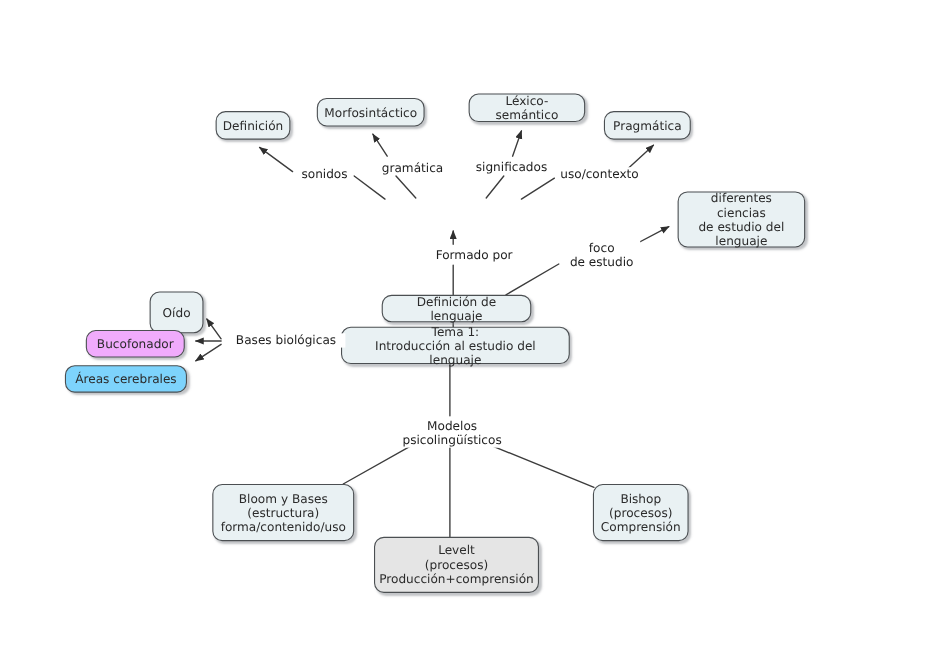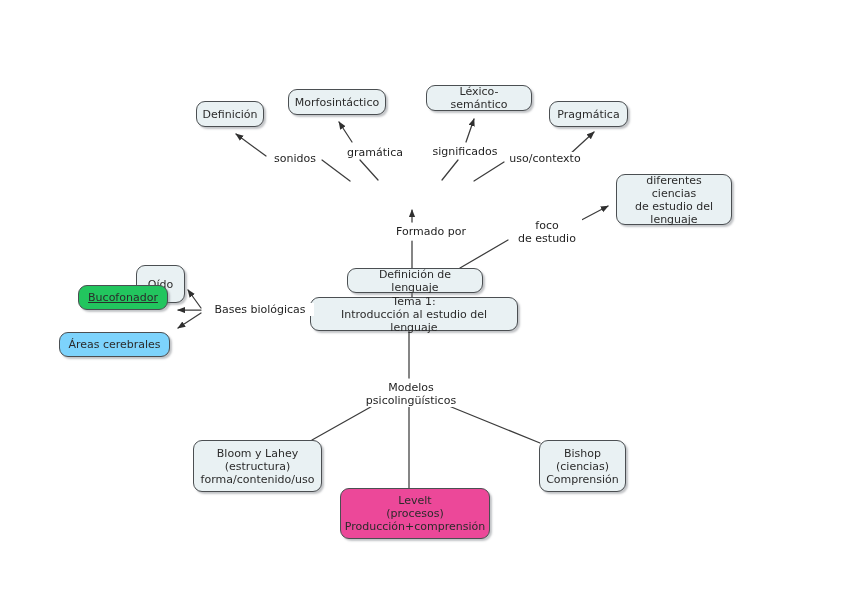--- a/index.html
+++ b/index.html
@@ -108,32 +108,32 @@
 
   <div class="node" style="left: 196px; top: 101px; width: 68px; height: 26px; background: rgb(233, 241, 243); border-color: rgb(75, 79, 82); color: rgb(43, 43, 43);">Definición</div>
   <div class="node" style="left: 288px; top: 89px; width: 98px; height: 26px; background: rgb(233, 241, 243); border-color: rgb(75, 79, 82); color: rgb(43, 43, 43);">Morfosintáctico</div>
   <div class="node" style="left: 426px; top: 85px; width: 106px; height: 26px; background: rgb(233, 241, 243); border-color: rgb(75, 79, 82); color: rgb(43, 43, 43);">Léxico-semántico</div>
   <div class="node" style="left: 549px; top: 101px; width: 79px; height: 26px; background: rgb(233, 241, 243); border-color: rgb(75, 79, 82); color: rgb(43, 43, 43);">Pragmática</div>
   <div class="node" style="left: 347px; top: 268px; width: 136px; height: 25px; background: rgb(233, 241, 243); border-color: rgb(75, 79, 82); color: rgb(43, 43, 43);">Definición de lenguaje</div>
   <div class="node" style="left: 616px; top: 174px; width: 116px; height: 51px; background: rgb(233, 241, 243); border-color: rgb(75, 79, 82); color: rgb(43, 43, 43);">diferentes ciencias
 de estudio del
 lenguaje</div>
   <div class="node" style="left: 136px; top: 265px; width: 49px; height: 38px; background: rgb(233, 241, 243); border-color: rgb(75, 79, 82); color: rgb(43, 43, 43);">Oído</div>
-  <div class="node" style="left: 78px; top: 285px; width: 90px; height: 25px; background: #22c55e; border-color: rgb(75, 79, 82); color: rgb(43, 43, 43); text-decoration: underline;">Bucofonador</div>
+  <div class="node" style="left: 78px; top: 300px; width: 90px; height: 25px; background: #f0abfc; border-color: rgb(75, 79, 82); color: rgb(43, 43, 43);">Bucofonador</div>
   <div class="node" style="left: 59px; top: 332px; width: 111px; height: 25px; background: #7dd3fc; border-color: rgb(75, 79, 82); color: rgb(43, 43, 43);">Áreas cerebrales</div>
   <div class="node" style="left: 310px; top: 297px; width: 208px; height: 34px; background: rgb(233, 241, 243); border-color: rgb(75, 79, 82); color: rgb(43, 43, 43);">Tema 1:
 Introducción al estudio del lenguaje</div>
-  <div class="node" style="left: 193px; top: 440px; width: 129px; height: 52px; background: rgb(233, 241, 243); border-color: rgb(75, 79, 82); color: rgb(43, 43, 43);">Bloom y Lahey
+  <div class="node" style="left: 193px; top: 440px; width: 129px; height: 52px; background: rgb(233, 241, 243); border-color: rgb(75, 79, 82); color: rgb(43, 43, 43);">Bloom y Bases
 (estructura)
 forma/contenido/uso</div>
-  <div class="node" style="left: 340px; top: 488px; width: 150px; height: 51px; background: #ec4899; border-color: rgb(75, 79, 82); color: rgb(43, 43, 43);">Levelt
+  <div class="node" style="left: 340px; top: 488px; width: 150px; height: 51px; background: #e5e5e5; border-color: rgb(75, 79, 82); color: rgb(43, 43, 43);">Levelt
 (procesos)
 Producción+comprensión</div>
   <div class="node" style="left: 539px; top: 440px; width: 87px; height: 52px; background: rgb(233, 241, 243); border-color: rgb(75, 79, 82); color: rgb(43, 43, 43);">Bishop
-(ciencias)
+(procesos)
 Comprensión</div>
 
   <div class="link-label" style="left: 269px; top: 152px; width: 48px;">sonidos</div>
   <div class="link-label" style="left: 343px; top: 146px; width: 60px;">gramática</div>
   <div class="link-label" style="left: 427px; top: 145px; width: 72px;">significados</div>
   <div class="link-label" style="left: 505px; top: 152px; width: 76px;">uso/contexto</div>
   <div class="link-label" style="left: 391px; top: 225px; width: 76px;">Formado por</div>
   <div class="link-label" style="left: 512px; top: 219px; width: 66px;">foco
 de estudio</div>
   <div class="link-label" style="left: 206px; top: 303px; width: 104px;">Bases biológicas</div>

